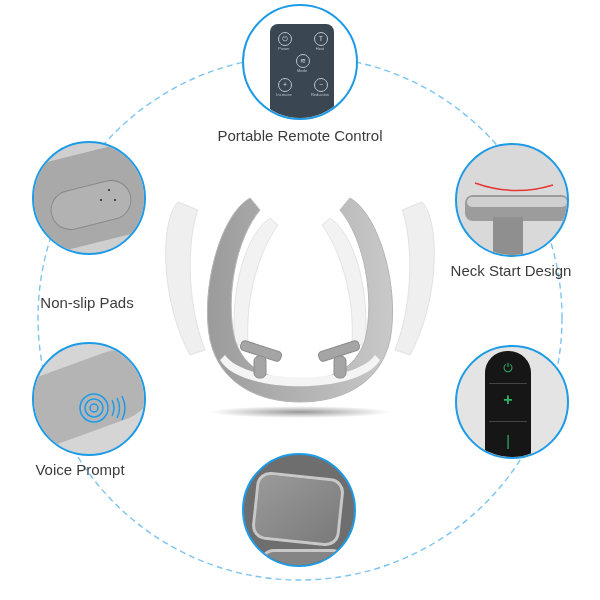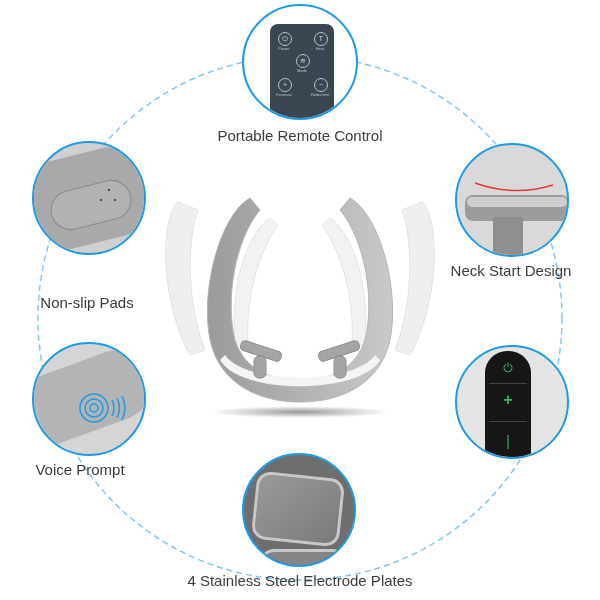--- a/index.html
+++ b/index.html
@@ -98,14 +98,13 @@
       <div style="position:absolute;left:0;top:40px;width:46px;text-align:center;color:#2fb567;font-size:16px;font-weight:bold;">+</div>
       <div style="position:absolute;left:4px;top:70px;width:38px;height:1px;background:#444;"></div>
       <div style="position:absolute;left:0;top:82px;width:46px;text-align:center;color:#2fb567;font-size:14px;">|</div>
     </div>
   </div>
 
   <div class="badge" style="left:242px;top:453px;width:114px;height:114px;background:#6e6e6e;">
     <div style="position:absolute;left:10px;top:20px;width:82px;height:62px;border:3px solid #c8c8c8;border-radius:14px;background:linear-gradient(135deg,#9a9a9a,#7a7a7a);transform:rotate(6deg);"></div>
     <div style="position:absolute;left:16px;top:94px;width:80px;height:30px;border:3px solid #c8c8c8;border-radius:14px;background:#858585;"></div>
   </div>
-  <div class="label" style="left:150px;top:572px;width:300px;">4 Stainless Steel Electrode Plates</div>
 </div>
 
 </body></html>

